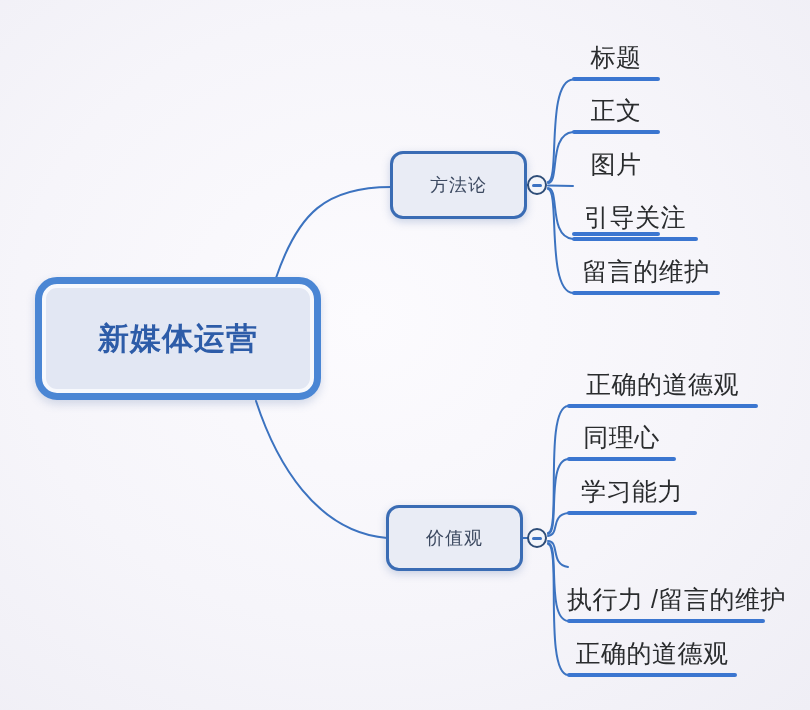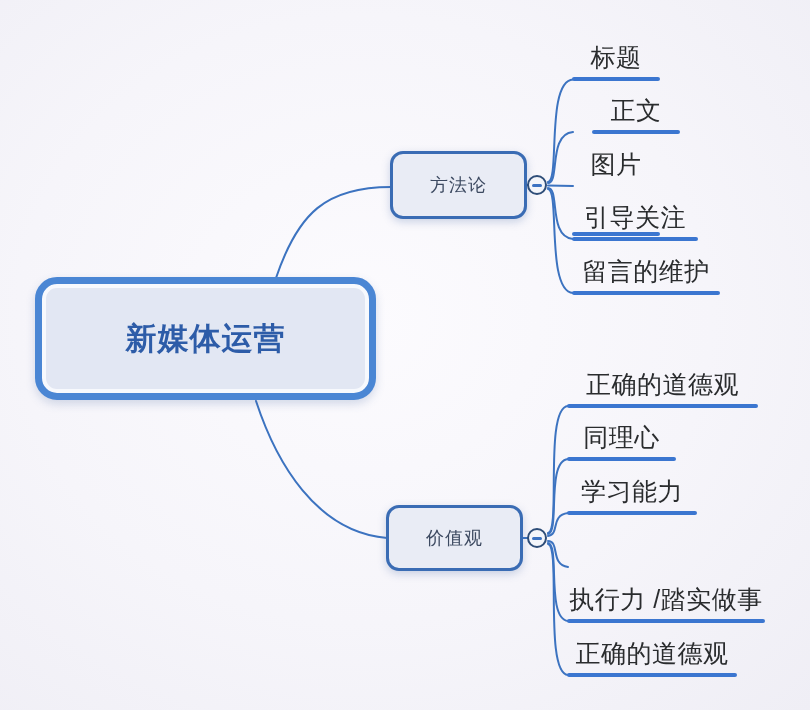--- a/index.html
+++ b/index.html
@@ -8,21 +8,21 @@
     font-family:"Liberation Sans","DejaVu Sans",sans-serif;
     background:#f4f3f8;
   }
   .canvas{
     position:relative;width:810px;height:710px;
     background:radial-gradient(ellipse at 45% 45%, #fcfbfe 0%, #f6f5fa 55%, #efeef5 100%);
   }
   svg.connectors{position:absolute;left:0;top:0;width:810px;height:710px;pointer-events:none;}
 
   .root-node{
-    position:absolute;left:35px;top:277px;width:341px;height:123px;
+    position:absolute;left:35px;top:277px;width:286px;height:123px;
     box-sizing:border-box;
     background:#e2e7f3;
     border:7px solid #4a86d4;border-radius:22px;
     box-shadow:0 4px 10px rgba(70,100,160,.22), inset 0 0 0 4px rgba(250,251,254,.9);
     display:flex;align-items:center;justify-content:center;
     cursor:pointer;
   }
   .root-node .root-label{
     font-size:31px;font-weight:bold;color:#2d5ca8;letter-spacing:1px;
   }
@@ -54,21 +54,21 @@
     position:absolute;display:flex;flex-direction:column;cursor:pointer;
   }
   .child-label{
     font-size:25px;line-height:24px;color:#2a2c2e;text-align:center;
     padding-bottom:8px;white-space:nowrap;letter-spacing:0.5px;
   }
   .child-underline{height:4px;background:#3b76d0;border-radius:2px;width:100%;}
 
   
   #m-child-0{left:572px;top:45px;width:88px;}
-  #m-child-1{left:592px;top:98px;width:88px;}
+  #m-child-1{left:572px;top:98px;width:88px;}
   #m-child-2{left:572px;top:152px;width:88px;gap:48px;}
   #m-child-3{left:572px;top:205px;width:126px;}
   #m-child-4{left:572px;top:259px;width:148px;}
 
   
   #v-child-0{left:567px;top:372px;width:191px;}
   #v-child-1{left:567px;top:425px;width:109px;}
   #v-child-2{left:567px;top:479px;width:130px;}
   #v-child-3{left:567px;top:533px;width:210px;}
   #v-child-4{left:567px;top:587px;width:198px;}
@@ -146,21 +146,21 @@
   </div>
   <div class="child-node" id="v-child-1">
     <span class="child-label">同理心</span>
     <span class="child-underline"></span>
   </div>
   <div class="child-node" id="v-child-2">
     <span class="child-label">学习能力</span>
     <span class="child-underline"></span>
   </div>
   <div class="child-node" id="v-child-4">
-    <span class="child-label">执行力 /踏实做事</span>
+    <span class="child-label">执行力 /留言的维护</span>
     <span class="child-underline"></span>
   </div>
   <div class="child-node" id="v-child-5">
     <span class="child-label">正确的道德观</span>
     <span class="child-underline"></span>
   </div>
 
 </div>
 
 </body></html>

